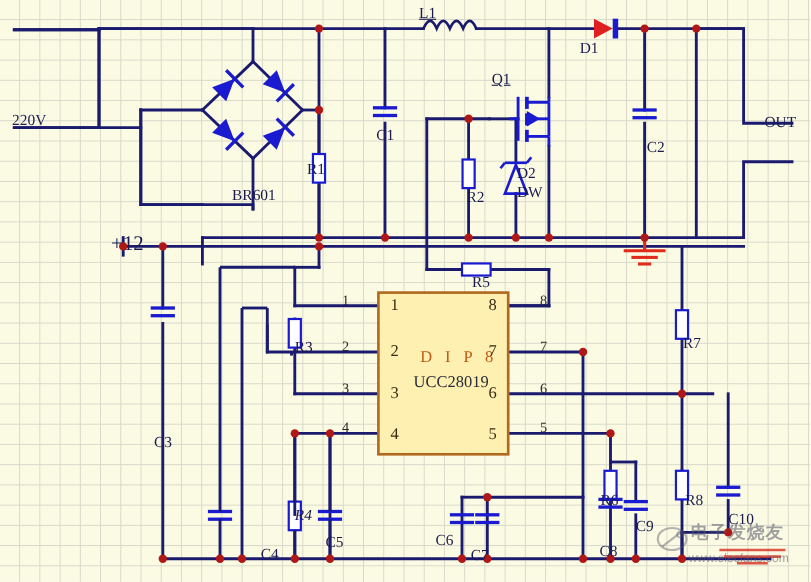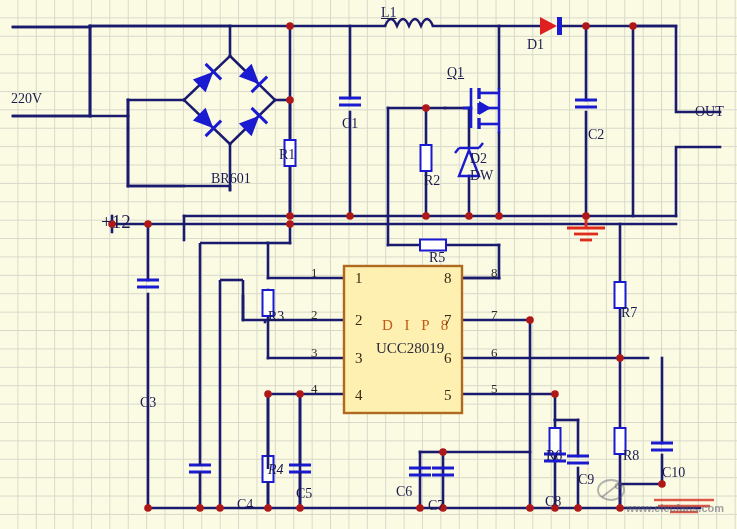--- a/index.html
+++ b/index.html
@@ -416,21 +416,21 @@
       <circle cx="300" cy="508" r="3.8"></circle>
       <circle cx="420" cy="508" r="3.8"></circle>
       <circle cx="443" cy="508" r="3.8"></circle>
       <circle cx="530" cy="508" r="3.8"></circle>
       <circle cx="555" cy="508" r="3.8"></circle>
       <circle cx="578" cy="508" r="3.8"></circle>
       <circle cx="620" cy="508" r="3.8"></circle>
     </g>
   </svg>
 
-  <div class="lbl lbl-md" style="left:11px; top:92px;">220V</div>
+  <div class="lbl lbl-md" style="left:11px; top:104px;">220V</div>
   <div class="lbl lbl-sm" style="left:101px; top:212px;">+12</div>
   <div class="lbl lbl-md" style="left:695px; top:105px;">OUT</div>
   <div class="lbl lbl-md" style="left:211px; top:172px;">BR601</div>
   <div class="lbl lbl-md" style="left:381px; top:6px;text-decoration:underline;">L1</div>
   <div class="lbl lbl-md" style="left:527px; top:38px;">D1</div>
   <div class="lbl lbl-md" style="left:447px; top:66px;text-decoration:underline;">Q1</div>
   <div class="lbl lbl-md" style="left:470px; top:152px;">D2</div>
   <div class="lbl lbl-md" style="left:470px; top:169px;">DW</div>
 
   <div class="lbl lbl-md" style="left:342px; top:117px;">C1</div>
@@ -480,16 +480,17 @@
     <svg width="140" height="52" viewBox="0 0 140 52">
       <ellipse cx="15" cy="20" rx="13" ry="10" fill="none" stroke="rgba(80,80,100,0.45)" stroke-width="2"></ellipse>
       <line x1="6" y1="27" x2="24" y2="13" stroke="rgba(80,80,100,0.45)" stroke-width="2"></line>
       <circle cx="22" cy="16" r="2.5" fill="none" stroke="rgba(80,80,100,0.45)" stroke-width="1.5"></circle>
       <g stroke="#d42a1a" stroke-width="2.4" opacity="0.85">
         <line x1="58" y1="30" x2="118" y2="30"></line>
         <line x1="62" y1="36" x2="114" y2="36"></line>
         <line x1="74" y1="42" x2="102" y2="42"></line>
       </g>
     </svg>
-    <div class="wm-text" style="left:30px; top:32px; font-size:11px; font-weight:bold;">www.elecfans.com</div>
+    <div class="wm-text" style="left:32px; top:4px; font-size:16px; font-weight:bold; letter-spacing:1px;">电子发烧友</div>
+    <div class="wm-text" style="left:30px; top:32px; font-size:11px; font-weight:normal;">www.elecfans.com</div>
   </div>
 
 </div>
 
 </body></html>

